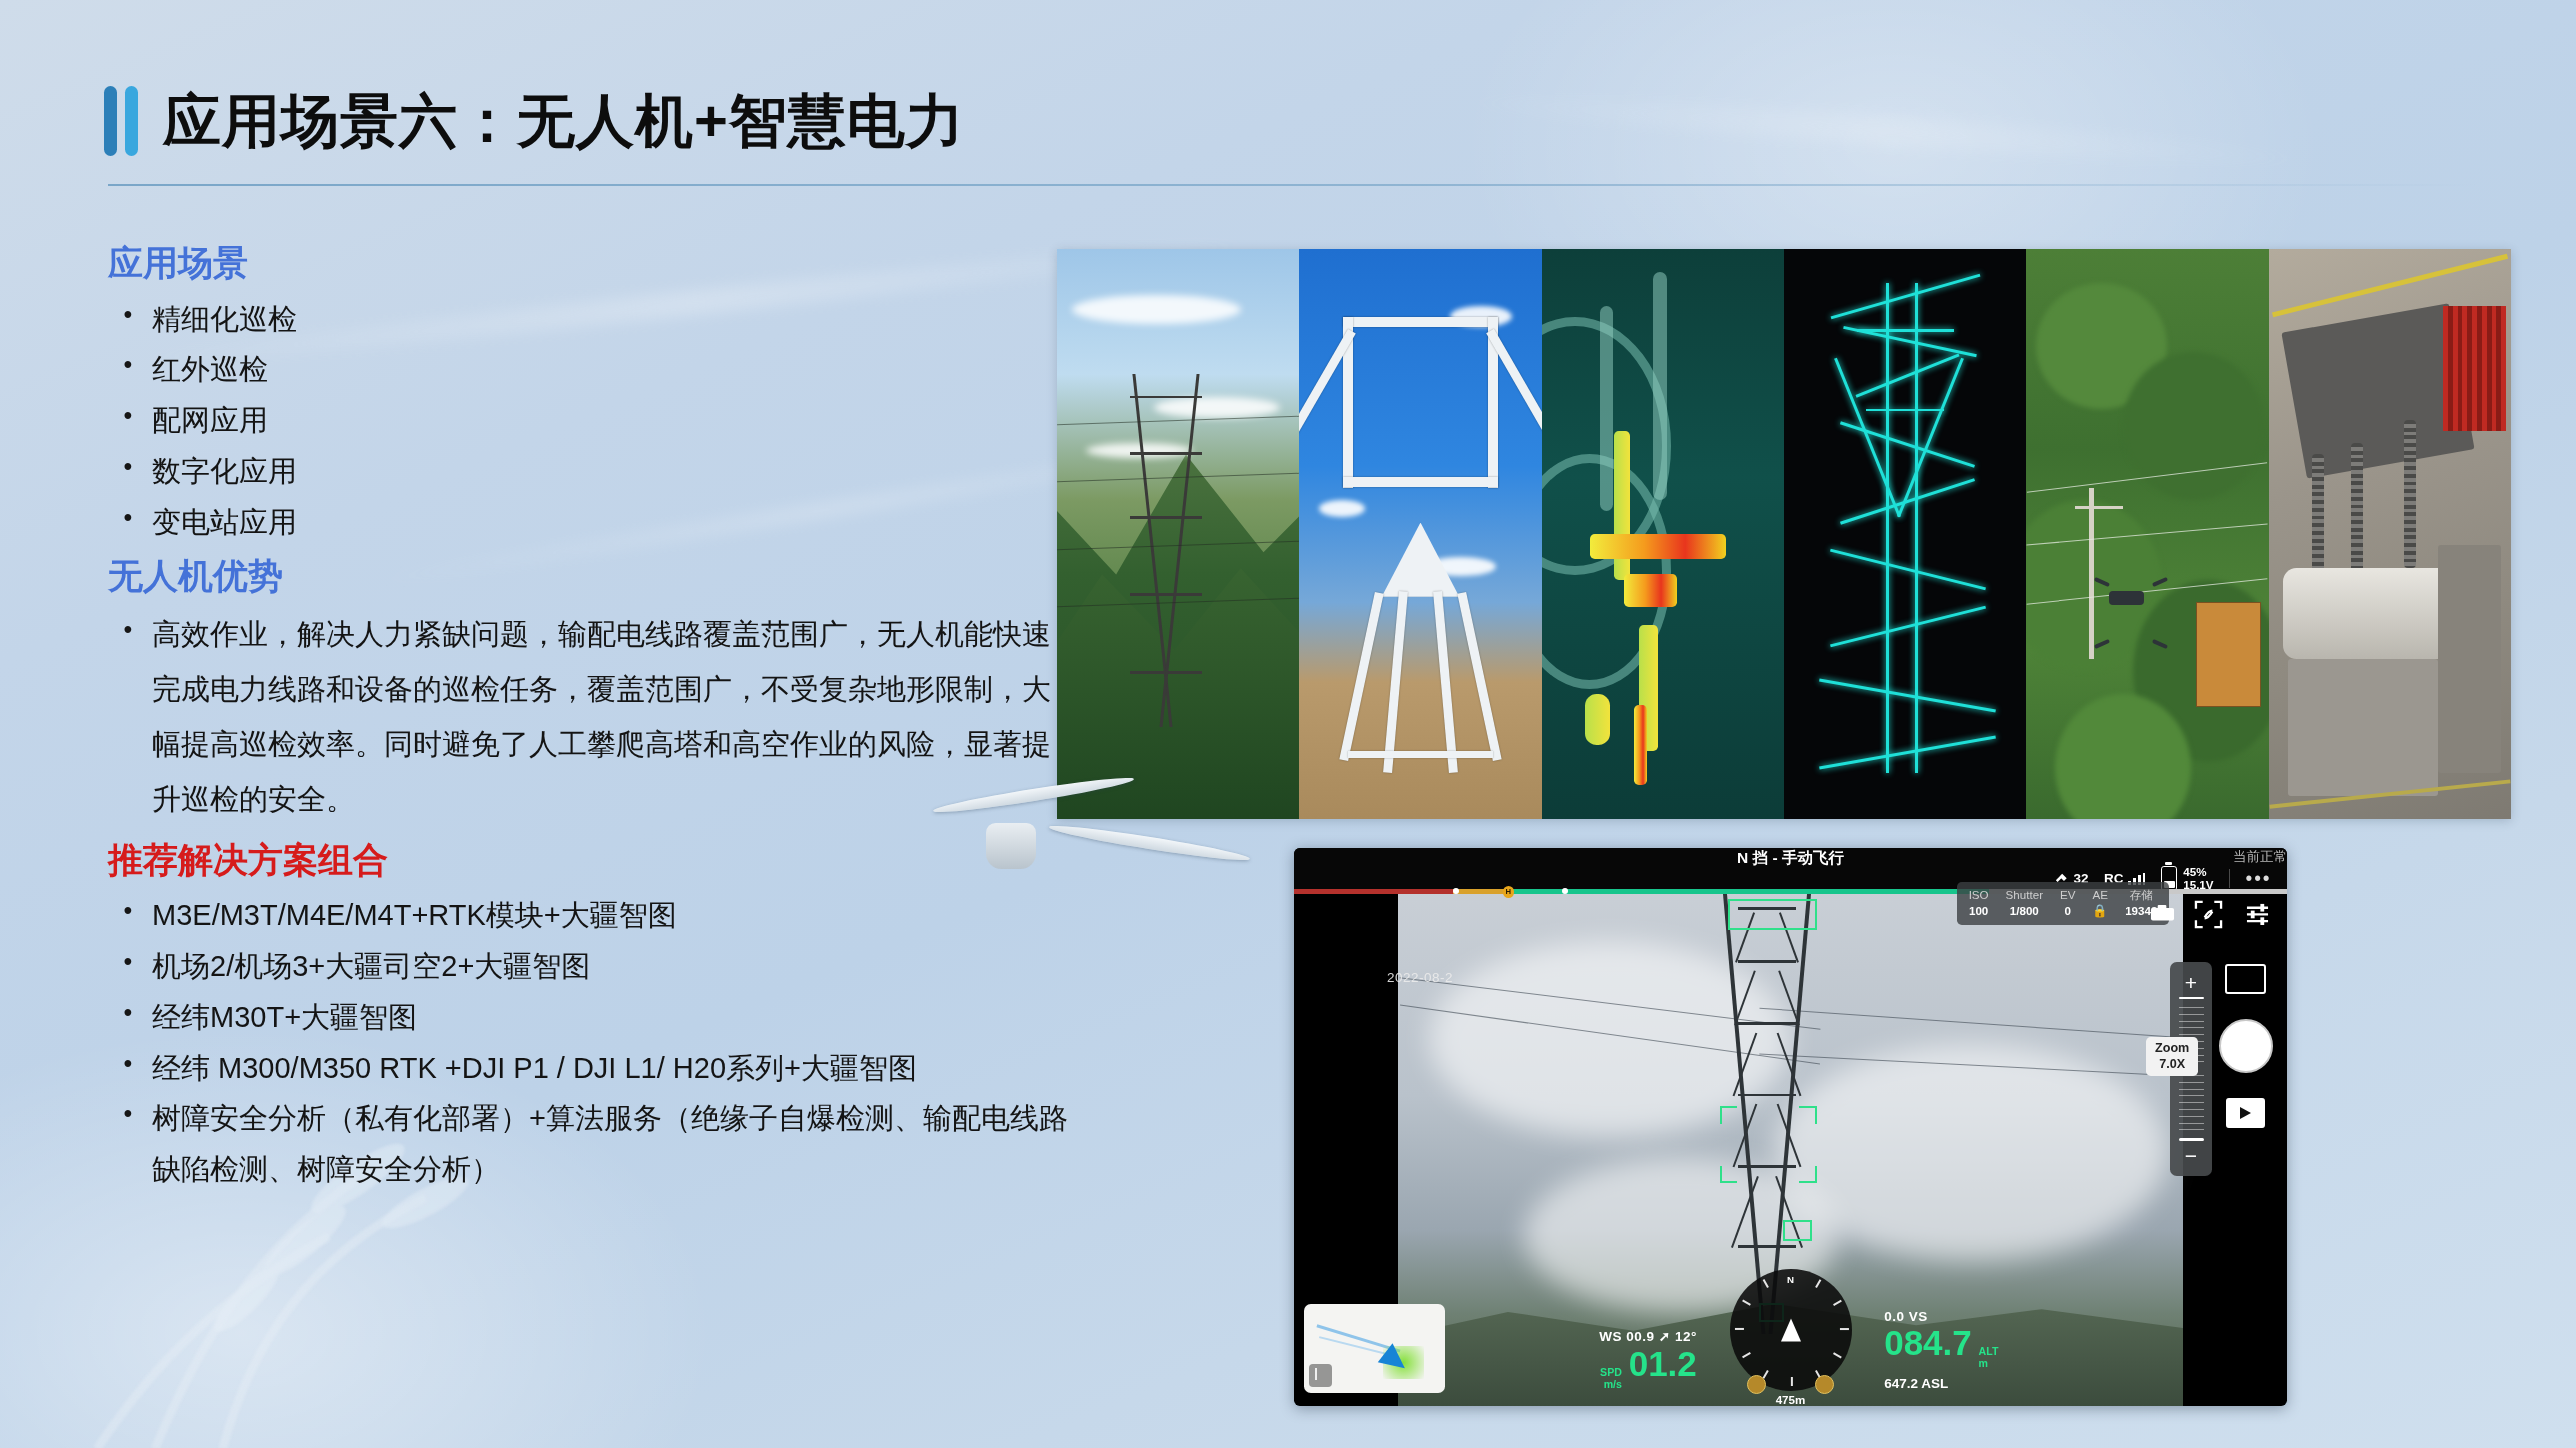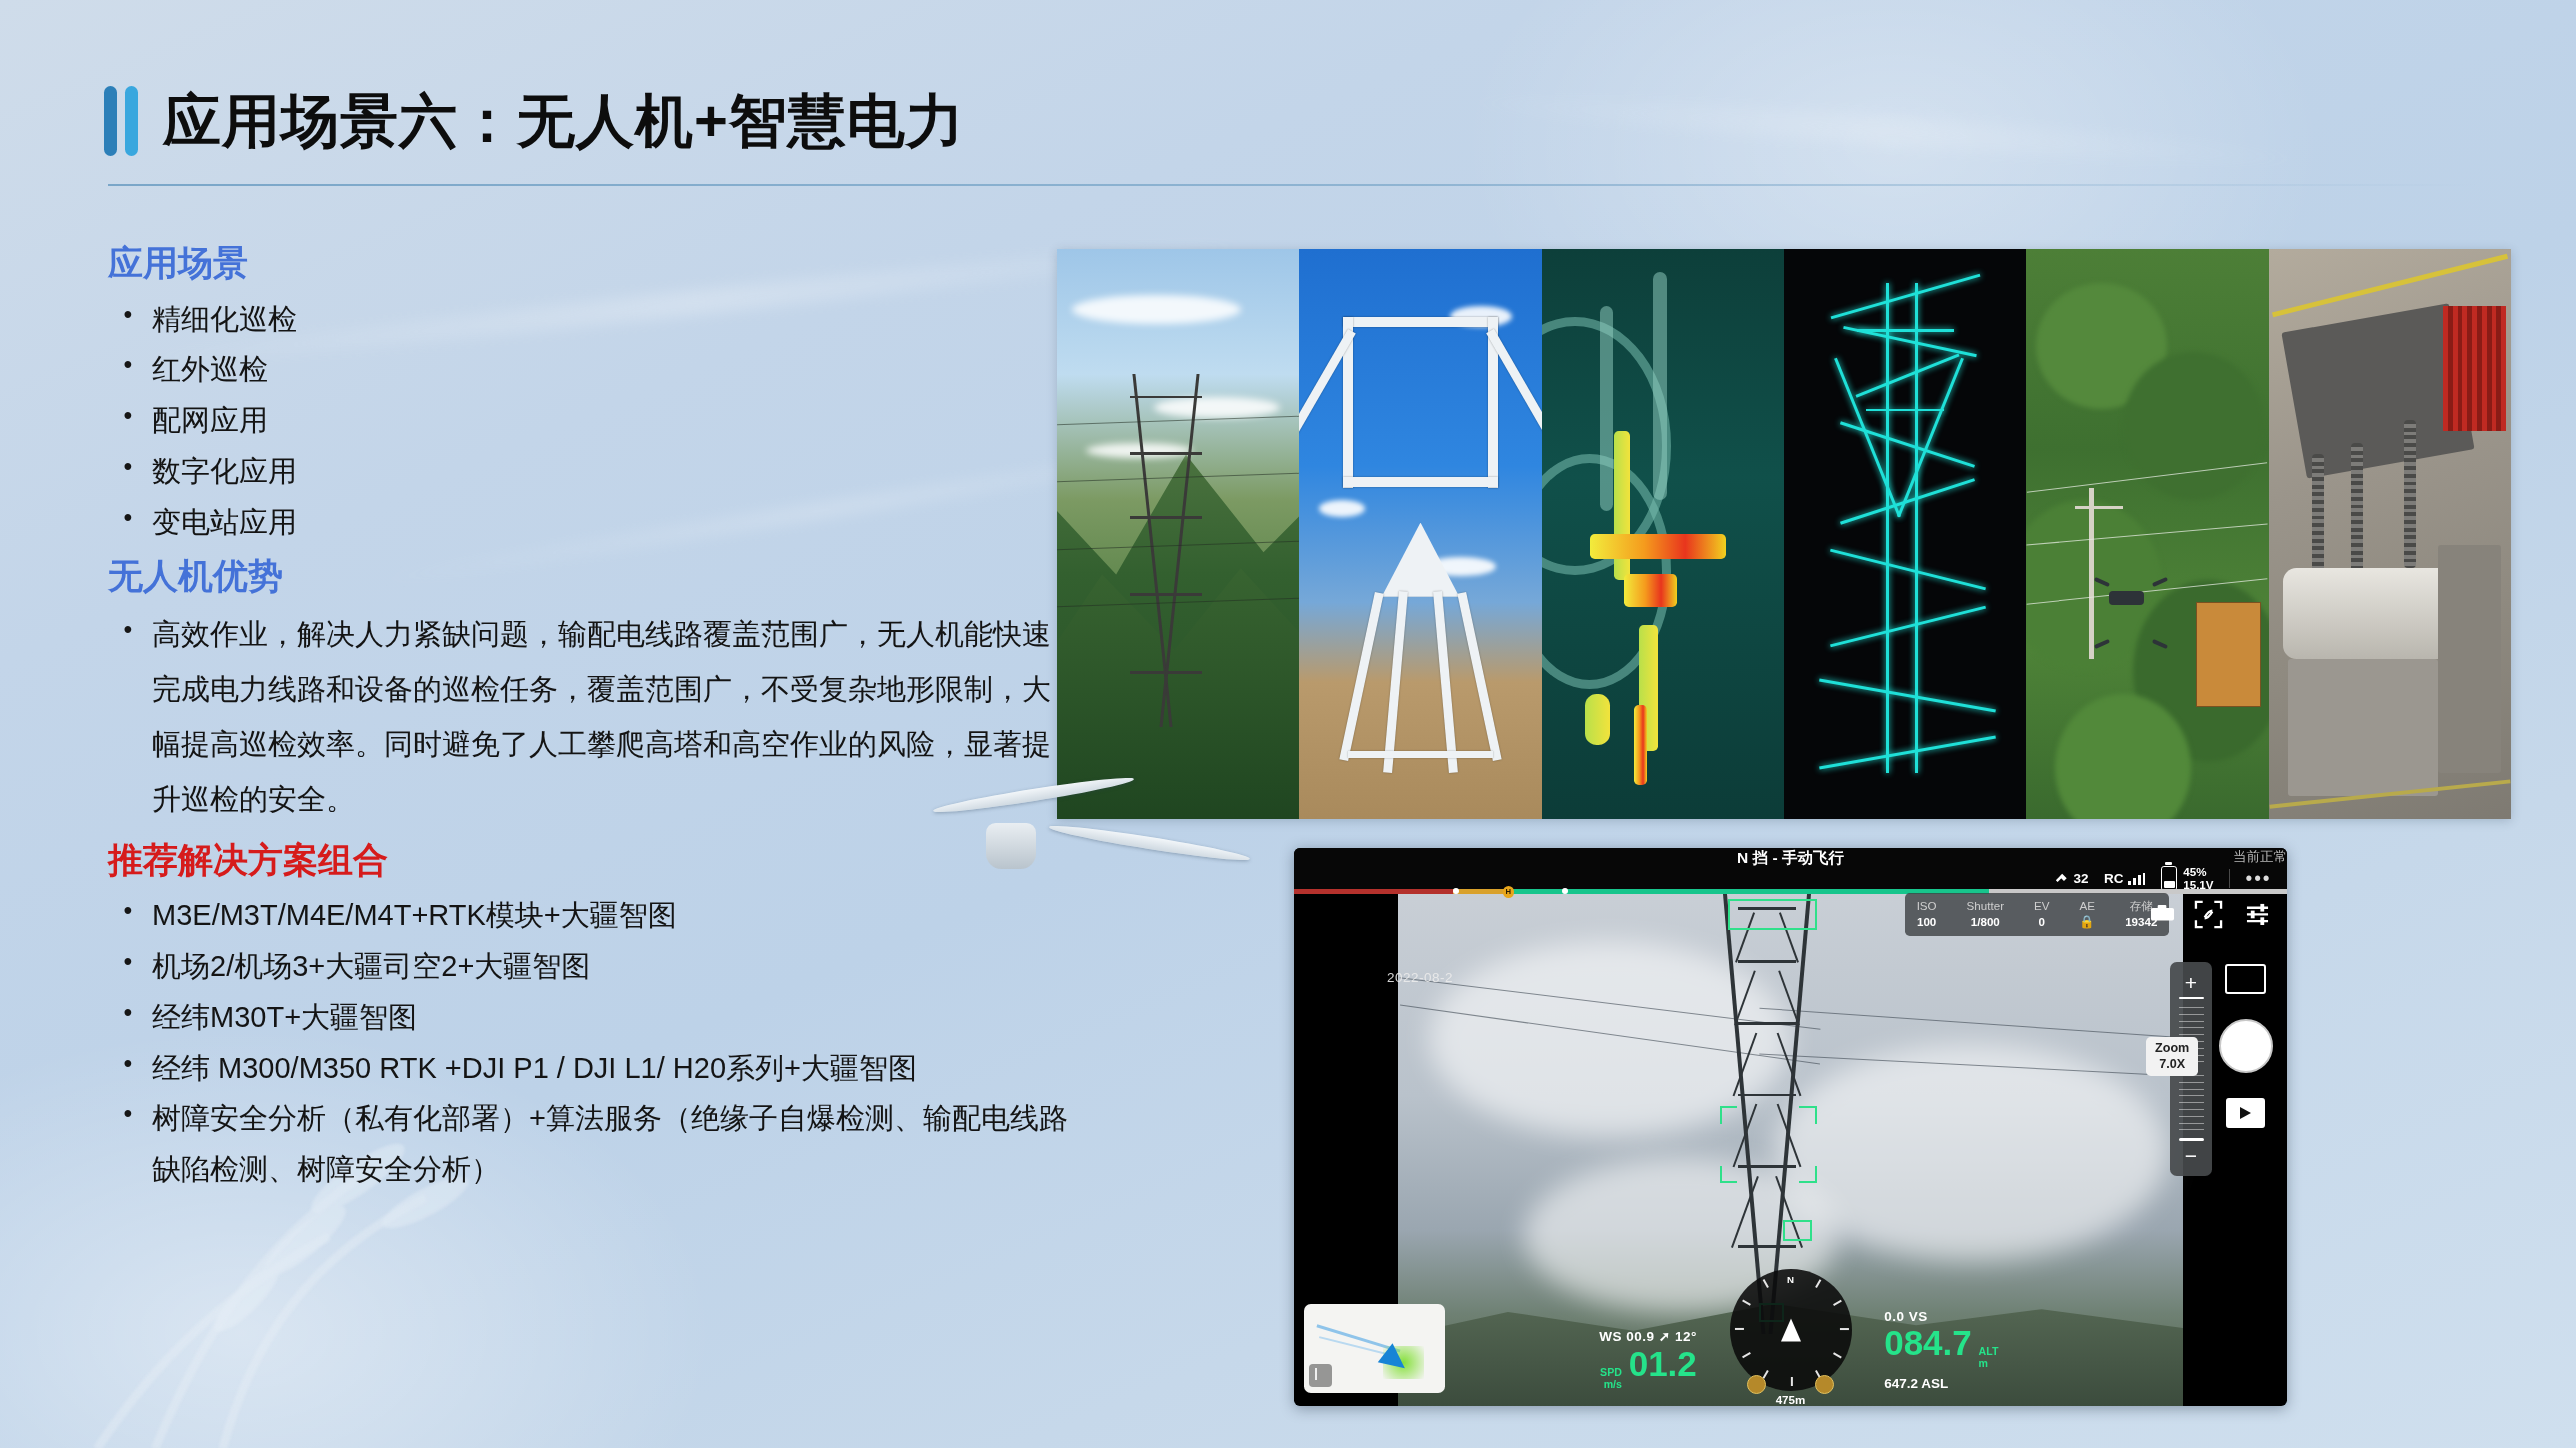--- a/index.html
+++ b/index.html
@@ -141,22 +141,22 @@
   .dots { letter-spacing:1.9px; font-size:19.3px; color:#ddd; }
 
   .gaugebar { position:absolute; left:0; top:41px; height:4.8px; display:flex; width:100%; }
   .gaugebar .r { background:#b4312c; }
   .gaugebar .o { background:#d9a12b; }
   .gaugebar .g { background:#17c58c; }
   .gaugebar .w { background:#c9c9c9; }
   .gmark { position:absolute; top:38px; width:11.6px; height:11.6px; border-radius:50%; background:#e8a61b; color:#2a1c00; font-size:7.7px; font-weight:bold; text-align:center; line-height:11.6px; }
   .gdot { position:absolute; top:40px; width:5.8px; height:5.8px; border-radius:50%; background:#fff; }
 
-  .cambar { position:absolute; right:118px; top:45px; background:rgba(60,64,66,.80); border-radius:4.8px;
-            padding:4.8px 11.6px; color:#e9e9e9; display:flex; gap:30px; }
+  .cambar { position:absolute; right:118px; top:34px; background:rgba(60,64,66,.80); border-radius:4.8px;
+            padding:4.8px 11.6px; color:#e9e9e9; display:flex; gap:17px; }
   .cambar .cell { text-align:center; font-size:11.6px; line-height:1.4; }
   .cambar .cell b { display:block; font-weight:normal; color:#cfcfcf; }
   .cambar .cell span { display:block; font-weight:bold; color:#fff; }
 
   .ricon { position:absolute; right:17.4px; color:#fff; }
   .sideL { position:absolute; left:11.6px; top:56px; width:79px; color:#ddd; }
   .diamond { width:29px; height:29px; border:2.9px solid #3b6fd4; transform:rotate(45deg); margin:7.7px 0 0 17.4px; }
   .navarrow { margin:42px 0 0 19.3px; width:0; height:0; border-left:15.5px solid transparent; border-right:15.5px solid transparent; border-bottom:33px solid #63e6a8; filter:drop-shadow(0 0 4.8px rgba(99,230,168,.9)); }
   .lbtn { width:60px; height:42px; margin:21px 0 9.7px 9.7px; background:rgba(90,94,96,.9); border-radius:4.8px;
           color:#fff; font-size:15.5px; font-weight:bold; display:flex; align-items:center; justify-content:center; }

